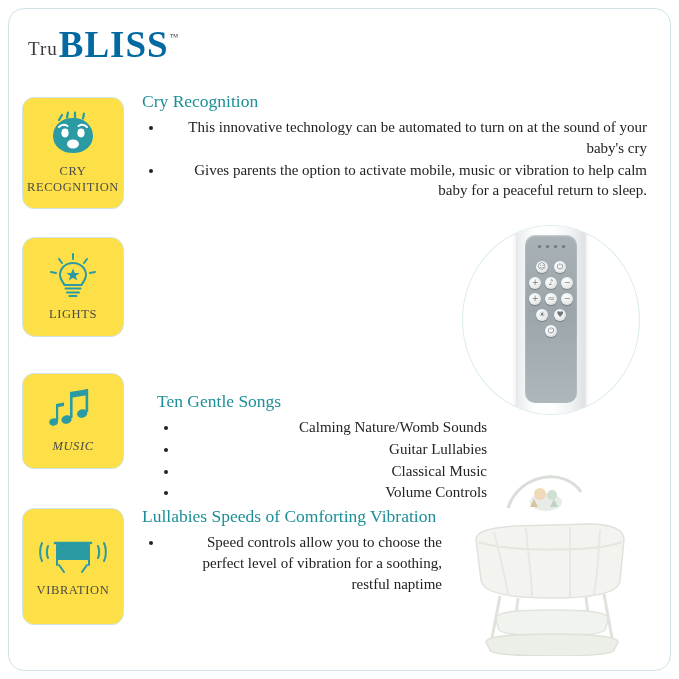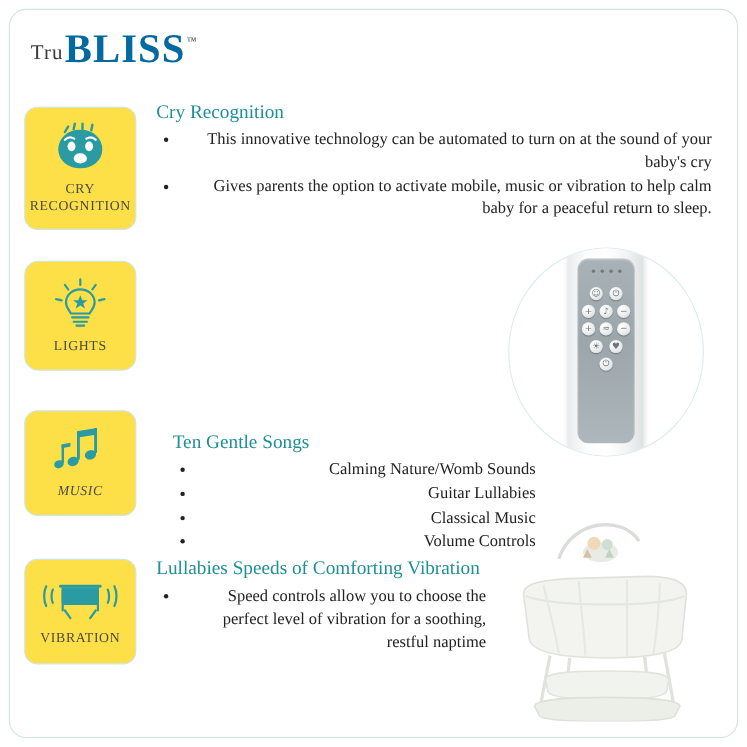--- a/index.html
+++ b/index.html
@@ -83,21 +83,21 @@
     font-family: "Liberation Serif", serif;
     font-size: 12.5px;
     letter-spacing: 0.6px;
     color: #4a4a4a;
     text-align: center;
     line-height: 1.25;
   }
   #box-cry   { left: 22px; top: 97px;  height: 112px; }
   #box-light { left: 22px; top: 237px; height: 100px; border-radius: 13px; }
   #box-music { left: 22px; top: 373px; height: 96px; font-style: italic;  }
-  #box-vib   { left: 22px; top: 508px; height: 96px; }
+  #box-vib   { left: 22px; top: 508px; height: 117px; }
 
   
   .feature {
     position: absolute;
   }
   .feature h2 {
     margin: 0 0 5px 0;
     font-family: "Liberation Serif", serif;
     font-size: 17.5px;
     font-weight: normal;

